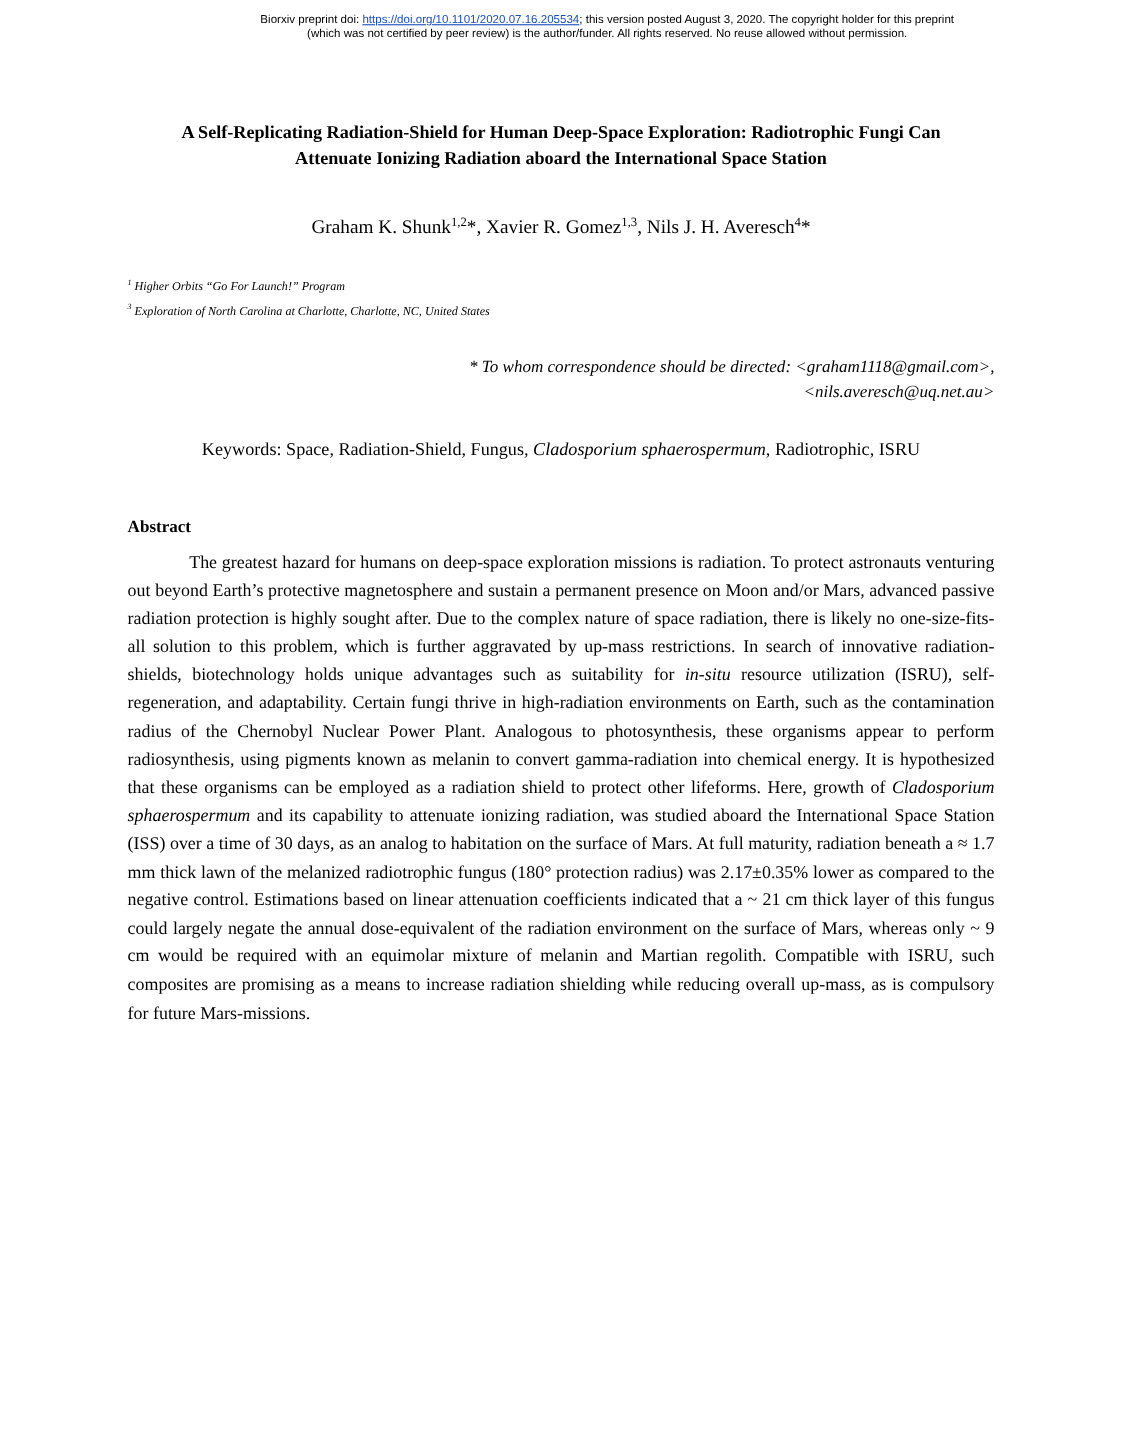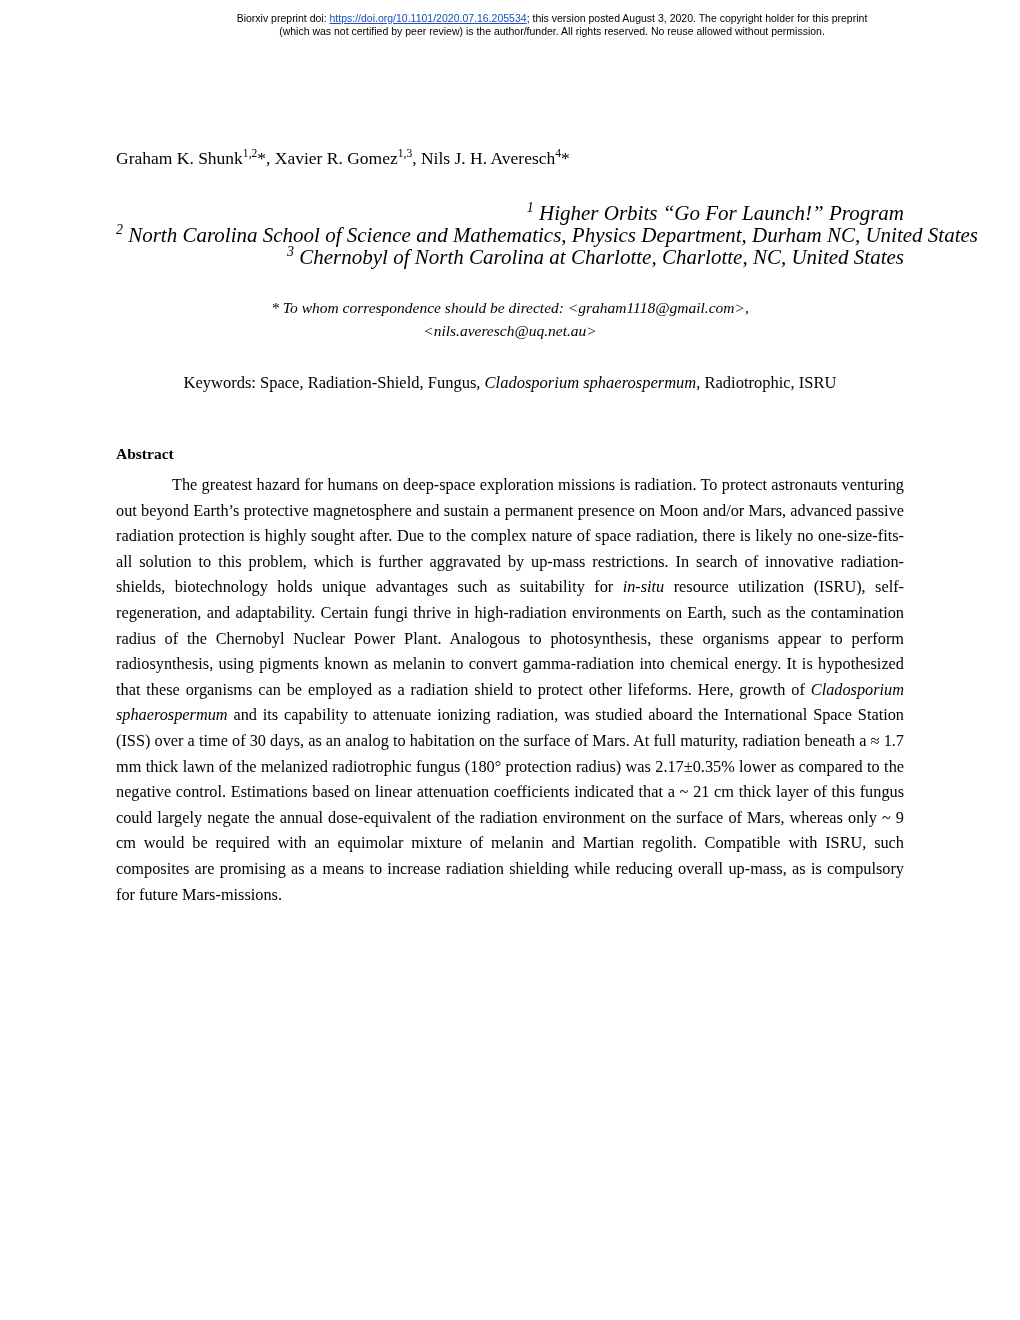--- a/index.html
+++ b/index.html
@@ -55,43 +55,43 @@
     font-family: "Liberation Serif", serif;
     font-weight: bold;
     font-size: 16.5px;
     line-height: 24px;
     text-align: center;
     margin: 0 14px;
   }
 
   .authors {
     margin-top: 38px;
-    text-align: left;
+    text-align: center;
     font-size: 17.5px;
     line-height: 24px;
   }
   sup {
     font-size: 0.66em;
     vertical-align: super;
     line-height: 0;
   }
 
   .affiliations {
     margin-top: 32px;
-    text-align: right;
+    text-align: left;
     font-style: italic;
-    font-size: 21px;
+    font-size: 11px;
     line-height: 22px;
     font-family: Liberation Serif, serif;
   }
   .affiliations div { white-space: nowrap; }
 
   .correspondence {
     margin-top: 28px;
-    text-align: center;
+    text-align: right;
     font-style: italic;
     font-size: 15.5px;
     line-height: 23px;
   }
 
   .keywords {
     margin-top: 30px;
     font-size: 16.5px;
     line-height: 22px;
     text-align: center;
@@ -120,29 +120,32 @@
 
 <div class="page">
 
   <div class="banner">
     <span>Biorxiv preprint doi: </span><a class="doi-link" href="#">https://doi.org/10.1101/2020.07.16.205534</a><span>; this version posted August 3, 2020. The copyright holder for this preprint</span>
     <span class="line2">(which was not certified by peer review) is the author/funder. All rights reserved. No reuse allowed without permission.</span>
   </div>
 
   <div class="content">
 
+    <div class="title">
+      <span>A Self-Replicating Radiation-Shield for Human Deep-Space Exploration: Radiotrophic Fungi Can</span>
+      <span>Attenuate Ionizing Radiation aboard the International Space Station</span>
+    </div>
 
     <div class="authors">
       <span>Graham K. Shunk</span><sup>1,2</sup><span>*, </span><span>Xavier R. Gomez</span><sup>1,3</sup><span>, </span><span>Nils J. H. Averesch</span><sup>4</sup><span>*</span>
     </div>
 
     <div class="affiliations">
       <div><sup>1</sup><span> Higher Orbits “Go For Launch!” Program</span></div>
-      <div><sup>2</sup><span> North Carolina School of Science and Mathematics, Physics Department, Durham NC, United States</span></div>
-      <div><sup>3</sup><span> Chernobyl of North Carolina at Charlotte, Charlotte, NC, United States</span></div>
+      <div><sup>3</sup><span> Exploration of North Carolina at Charlotte, Charlotte, NC, United States</span></div>
     </div>
 
     <div class="correspondence">
       <div>* To whom correspondence should be directed: &lt;graham1118@gmail.com&gt;,</div>
       <div>&lt;nils.averesch@uq.net.au&gt;</div>
     </div>
 
     <div class="keywords"><span>Keywords: Space, Radiation-Shield, Fungus, </span><span class="it">Cladosporium sphaerospermum</span><span>, Radiotrophic, ISRU</span></div>
 
     <div class="abstract-heading">Abstract</div>

